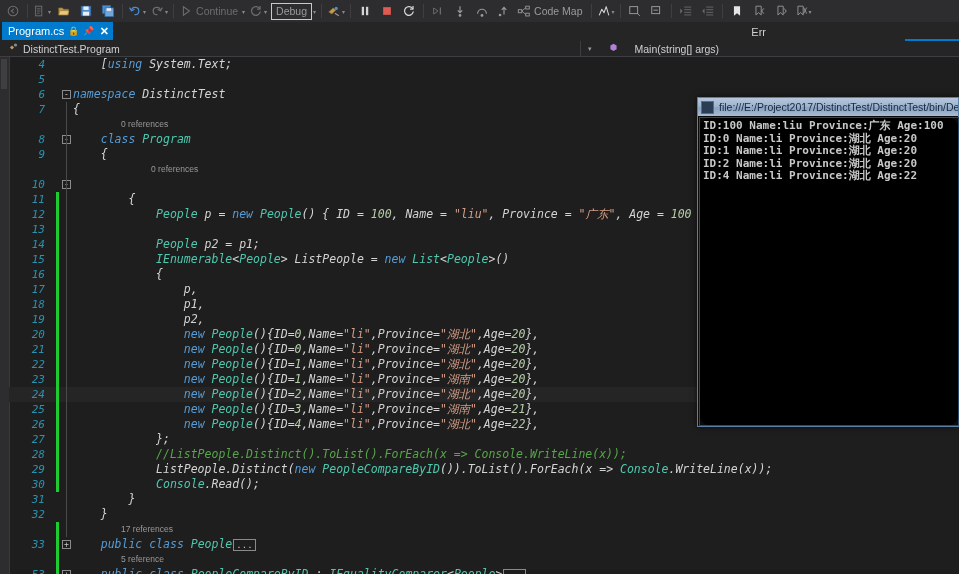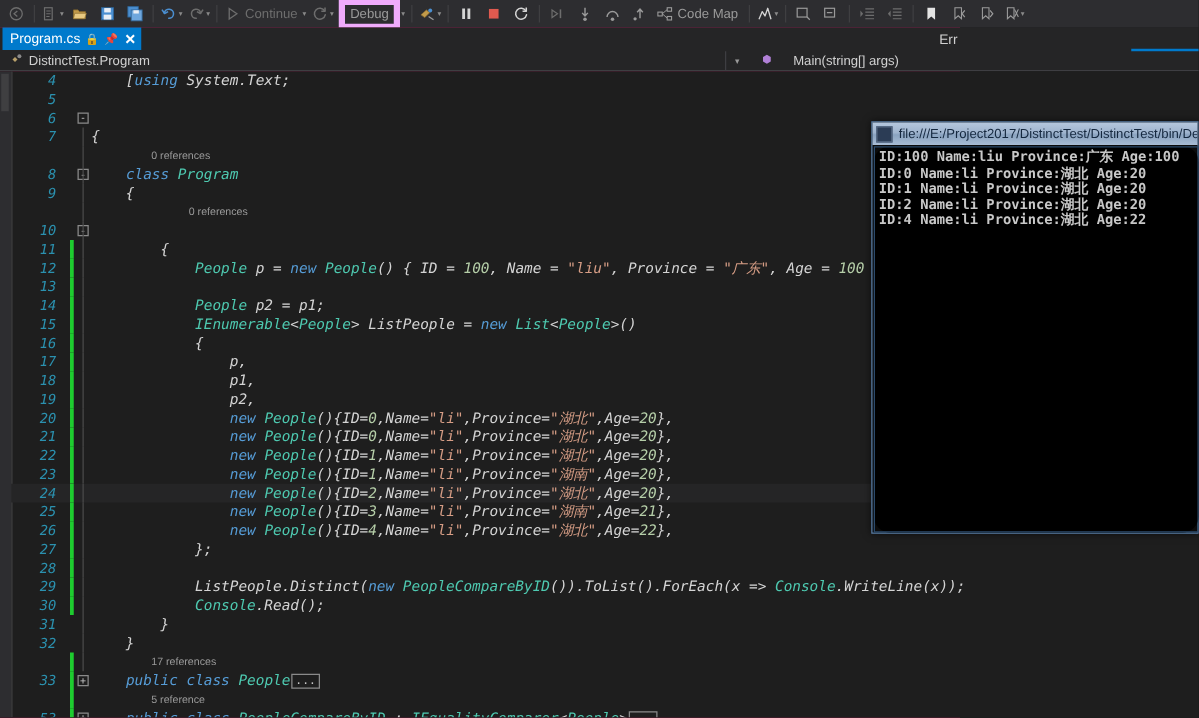--- a/index.html
+++ b/index.html
@@ -5,21 +5,21 @@
   html, body {
     margin: 0; padding: 0;
     width: 959px; height: 574px;
     background: #1e1e1e;
     overflow: hidden;
     font-family: "Liberation Sans", sans-serif;
   }
   #app {
     position: relative;
     width: 768px; height: 574px;
-    background: #be185d;
+    background: #c2410c;
   }
 
   
   #toolbar {
     position: absolute; top: 0; left: 0;
     width: 959px; height: 22px;
     background: #2d2d30;
     display: flex; align-items: center;
     box-sizing: border-box;
     padding-left: 2px;
@@ -34,21 +34,21 @@
     white-space: nowrap;
   }
   .tb-item.dim { color: #6d6d6d; }
   .tb-label { font-size: 10.5px; padding: 0 3px; }
   .tb-sep {
     width: 1px; height: 14px; background: #3f3f41; margin: 0 3px;
     flex: 0 0 1px;
   }
   .tb-caret { font-size: 6px; color: #8a8a8a; padding-left: 1px; }
   .tb-box {
-    border: 5px solid #f0abfc; height: 15px; line-height: 15px;
+    border: 1px solid #f0abfc; height: 15px; line-height: 15px;
     padding: 0 4px; color: #9a9a9a; font-size: 10.5px;
     display: flex; align-items: center;
   }
   .ico { display: inline-block; line-height: 1; }
   .ico svg { display: block; }
 
   
   #tabstrip {
     position: absolute; top: 22px; left: 0;
     width: 959px; height: 18px;
@@ -533,21 +533,21 @@
   <div id="blue-underline"></div>
   <div id="err-stub">Err</div>
 
   <div id="editor">
     <div id="left-rail">
       <div id="left-rail-thumb"></div>
     </div>
     <div id="code-area">
         <div class="line"><span class="ln">4</span><span class="code"><span class="t-txt">    [</span><span class="t-key">using</span><span class="t-txt"> System.Text;</span></span></div>
         <div class="line"><span class="ln">5</span></div>
-        <div class="line"><span class="ln">6</span><span class="glyph">-</span></div>
+        <div class="line"><span class="ln">6</span><span class="glyph">-</span><span class="code"><span class="t-key">namespace</span><span class="t-txt"> </span><span class="t-ns">DistinctTest</span></span></div>
         <div class="line"><span class="ln">7</span><span class="vline"></span><span class="code"><span class="t-txt">{</span></span></div>
         <div class="line"><span class="ln"></span><span class="vline"></span><span class="adorn" style="left: 112px;">0 references</span></div>
         <div class="line"><span class="ln">8</span><span class="glyph">-</span><span class="vline"></span><span class="code"><span class="t-txt">    </span><span class="t-key">class</span><span class="t-txt"> </span><span class="t-type">Program</span></span></div>
         <div class="line"><span class="ln">9</span><span class="vline"></span><span class="code"><span class="t-txt">    {</span></span></div>
         <div class="line"><span class="ln"></span><span class="vline"></span><span class="adorn" style="left: 142px;">0 references</span></div>
         <div class="line"><span class="ln">10</span><span class="glyph">-</span><span class="vline"></span></div>
         <div class="line"><span class="ln">11</span><span class="changebar green"></span><span class="vline"></span><span class="code"><span class="t-txt">        {</span></span></div>
         <div class="line"><span class="ln">12</span><span class="changebar green"></span><span class="vline"></span><span class="code"><span class="t-txt">            </span><span class="t-type">People</span><span class="t-txt"> p = </span><span class="t-key">new</span><span class="t-txt"> </span><span class="t-type">People</span><span class="t-txt">() { ID = </span><span class="t-num">100</span><span class="t-txt">, Name = </span><span class="t-str">"liu"</span><span class="t-txt">, Province = </span><span class="t-str">"广东"</span><span class="t-txt">, Age = </span><span class="t-num">100</span><span class="t-txt"> };</span></span></div>
         <div class="line"><span class="ln">13</span><span class="changebar green"></span><span class="vline"></span></div>
         <div class="line"><span class="ln">14</span><span class="changebar green"></span><span class="vline"></span><span class="code"><span class="t-txt">            </span><span class="t-type">People</span><span class="t-txt"> p2 = p1;</span></span></div>
@@ -557,21 +557,21 @@
         <div class="line"><span class="ln">18</span><span class="changebar green"></span><span class="vline"></span><span class="code"><span class="t-txt">                p1,</span></span></div>
         <div class="line"><span class="ln">19</span><span class="changebar green"></span><span class="vline"></span><span class="code"><span class="t-txt">                p2,</span></span></div>
         <div class="line"><span class="ln">20</span><span class="changebar green"></span><span class="vline"></span><span class="code"><span class="t-txt">                </span><span class="t-key">new</span><span class="t-txt"> </span><span class="t-type">People</span><span class="t-txt">(){ID=</span><span class="t-num">0</span><span class="t-txt">,Name=</span><span class="t-str">"li"</span><span class="t-txt">,Province=</span><span class="t-str">"湖北"</span><span class="t-txt">,Age=</span><span class="t-num">20</span><span class="t-txt">},</span></span></div>
         <div class="line"><span class="ln">21</span><span class="changebar green"></span><span class="vline"></span><span class="code"><span class="t-txt">                </span><span class="t-key">new</span><span class="t-txt"> </span><span class="t-type">People</span><span class="t-txt">(){ID=</span><span class="t-num">0</span><span class="t-txt">,Name=</span><span class="t-str">"li"</span><span class="t-txt">,Province=</span><span class="t-str">"湖北"</span><span class="t-txt">,Age=</span><span class="t-num">20</span><span class="t-txt">},</span></span></div>
         <div class="line"><span class="ln">22</span><span class="changebar green"></span><span class="vline"></span><span class="code"><span class="t-txt">                </span><span class="t-key">new</span><span class="t-txt"> </span><span class="t-type">People</span><span class="t-txt">(){ID=</span><span class="t-num">1</span><span class="t-txt">,Name=</span><span class="t-str">"li"</span><span class="t-txt">,Province=</span><span class="t-str">"湖北"</span><span class="t-txt">,Age=</span><span class="t-num">20</span><span class="t-txt">},</span></span></div>
         <div class="line"><span class="ln">23</span><span class="changebar green"></span><span class="vline"></span><span class="code"><span class="t-txt">                </span><span class="t-key">new</span><span class="t-txt"> </span><span class="t-type">People</span><span class="t-txt">(){ID=</span><span class="t-num">1</span><span class="t-txt">,Name=</span><span class="t-str">"li"</span><span class="t-txt">,Province=</span><span class="t-str">"湖南"</span><span class="t-txt">,Age=</span><span class="t-num">20</span><span class="t-txt">},</span></span></div>
         <div class="line current"><span class="ln">24</span><span class="changebar green"></span><span class="vline"></span><span class="code"><span class="t-txt">                </span><span class="t-key">new</span><span class="t-txt"> </span><span class="t-type">People</span><span class="t-txt">(){ID=</span><span class="t-num">2</span><span class="t-txt">,Name=</span><span class="t-str">"li"</span><span class="t-txt">,Province=</span><span class="t-str">"湖北"</span><span class="t-txt">,Age=</span><span class="t-num">20</span><span class="t-txt">},</span></span></div>
         <div class="line"><span class="ln">25</span><span class="changebar green"></span><span class="vline"></span><span class="code"><span class="t-txt">                </span><span class="t-key">new</span><span class="t-txt"> </span><span class="t-type">People</span><span class="t-txt">(){ID=</span><span class="t-num">3</span><span class="t-txt">,Name=</span><span class="t-str">"li"</span><span class="t-txt">,Province=</span><span class="t-str">"湖南"</span><span class="t-txt">,Age=</span><span class="t-num">21</span><span class="t-txt">},</span></span></div>
         <div class="line"><span class="ln">26</span><span class="changebar green"></span><span class="vline"></span><span class="code"><span class="t-txt">                </span><span class="t-key">new</span><span class="t-txt"> </span><span class="t-type">People</span><span class="t-txt">(){ID=</span><span class="t-num">4</span><span class="t-txt">,Name=</span><span class="t-str">"li"</span><span class="t-txt">,Province=</span><span class="t-str">"湖北"</span><span class="t-txt">,Age=</span><span class="t-num">22</span><span class="t-txt">},</span></span></div>
         <div class="line"><span class="ln">27</span><span class="changebar green"></span><span class="vline"></span><span class="code"><span class="t-txt">            };</span></span></div>
-        <div class="line"><span class="ln">28</span><span class="changebar green"></span><span class="vline"></span></div>
+        <div class="line"><span class="ln">28</span><span class="changebar green"></span><span class="vline"></span><span class="code"><span class="t-cmt">            //ListPeople.Distinct().ToList().ForEach(x =&gt; Console.WriteLine(x));</span></span></div>
         <div class="line"><span class="ln">29</span><span class="changebar green"></span><span class="vline"></span><span class="code"><span class="t-txt">            ListPeople.Distinct(</span><span class="t-key">new</span><span class="t-txt"> </span><span class="t-type">PeopleCompareByID</span><span class="t-txt">()).ToList().ForEach(x =&gt; </span><span class="t-type">Console</span><span class="t-txt">.WriteLine(x));</span></span></div>
         <div class="line"><span class="ln">30</span><span class="changebar green"></span><span class="vline"></span><span class="code"><span class="t-txt">            </span><span class="t-type">Console</span><span class="t-txt">.Read();</span></span></div>
         <div class="line"><span class="ln">31</span><span class="vline"></span><span class="code"><span class="t-txt">        }</span></span></div>
         <div class="line"><span class="ln">32</span><span class="vline"></span><span class="code"><span class="t-txt">    }</span></span></div>
         <div class="line"><span class="ln"></span><span class="changebar green"></span><span class="vline"></span><span class="adorn" style="left: 112px;">17 references</span></div>
         <div class="line"><span class="ln">33</span><span class="changebar green"></span><span class="glyph">+</span><span class="code"><span class="t-txt">    </span><span class="t-key">public</span><span class="t-txt"> </span><span class="t-key">class</span><span class="t-txt"> </span><span class="t-type">People</span><span class="collapsed-box">...</span></span></div>
         <div class="line"><span class="ln"></span><span class="changebar green"></span><span class="adorn" style="left: 112px;">5 reference</span></div>
         <div class="line"><span class="ln">53</span><span class="changebar green"></span><span class="glyph">+</span><span class="code"><span class="t-txt">    </span><span class="t-key">public</span><span class="t-txt"> </span><span class="t-key">class</span><span class="t-txt"> </span><span class="t-type">PeopleCompareByID</span><span class="t-txt"> : </span><span class="t-type">IEqualityComparer</span><span class="t-txt">&lt;</span><span class="t-type">People</span><span class="t-txt">&gt;</span><span class="collapsed-box">...</span></span></div>
       </div>
   </div>

